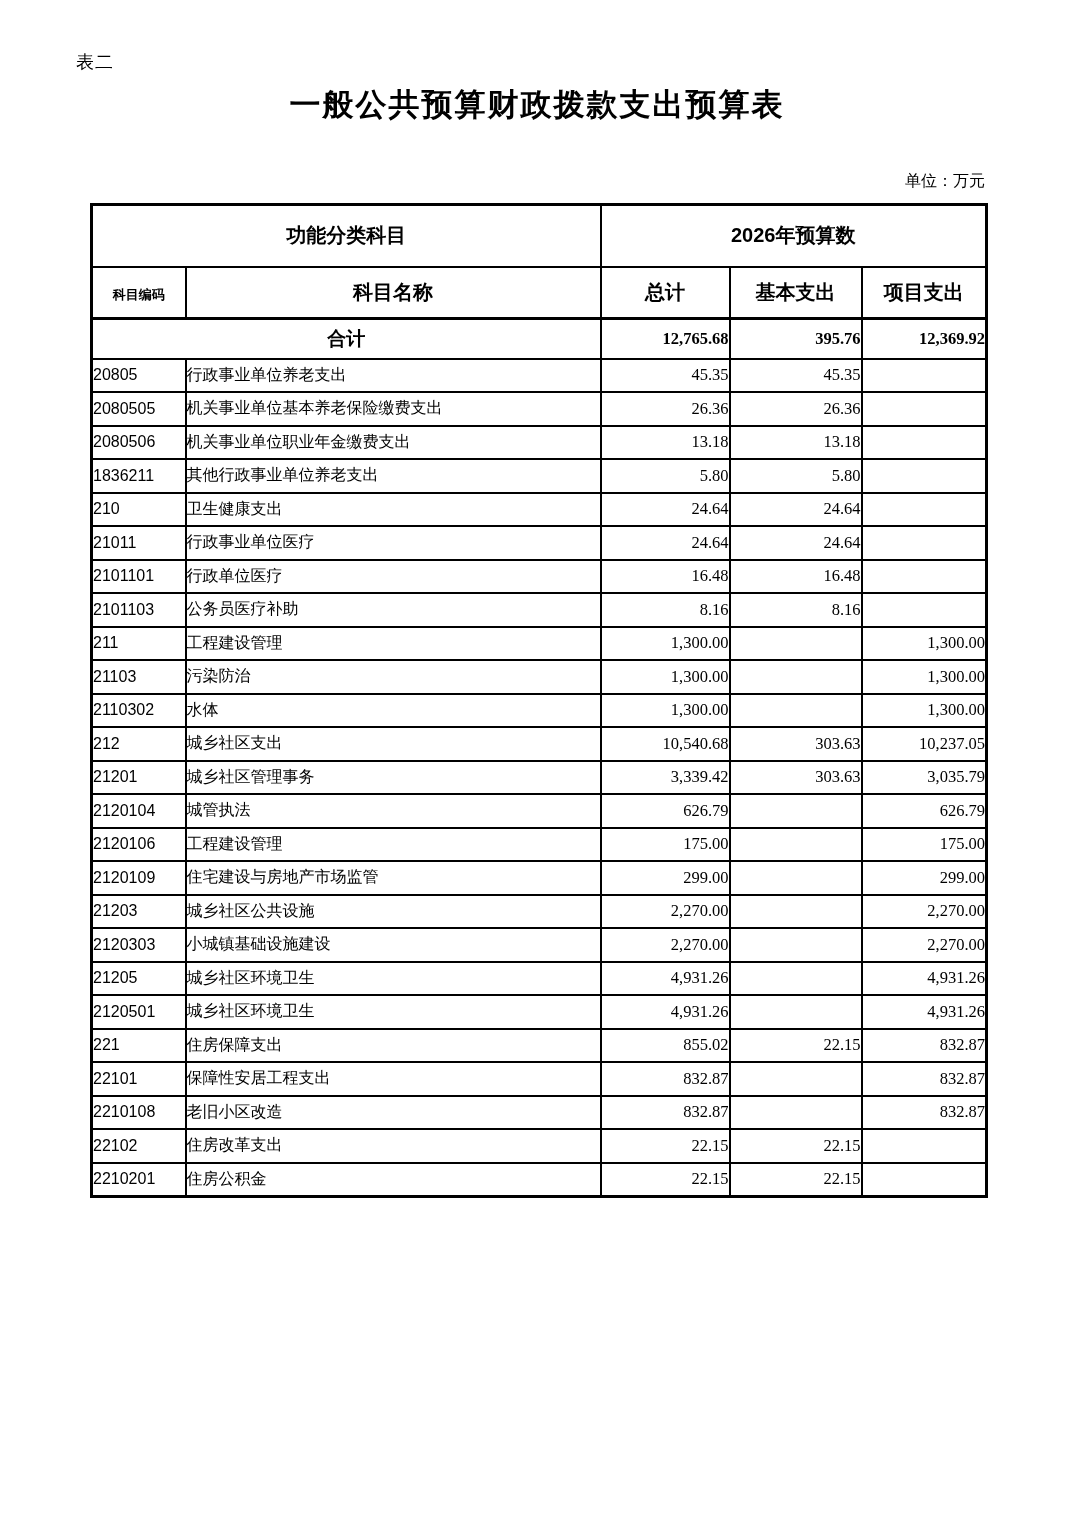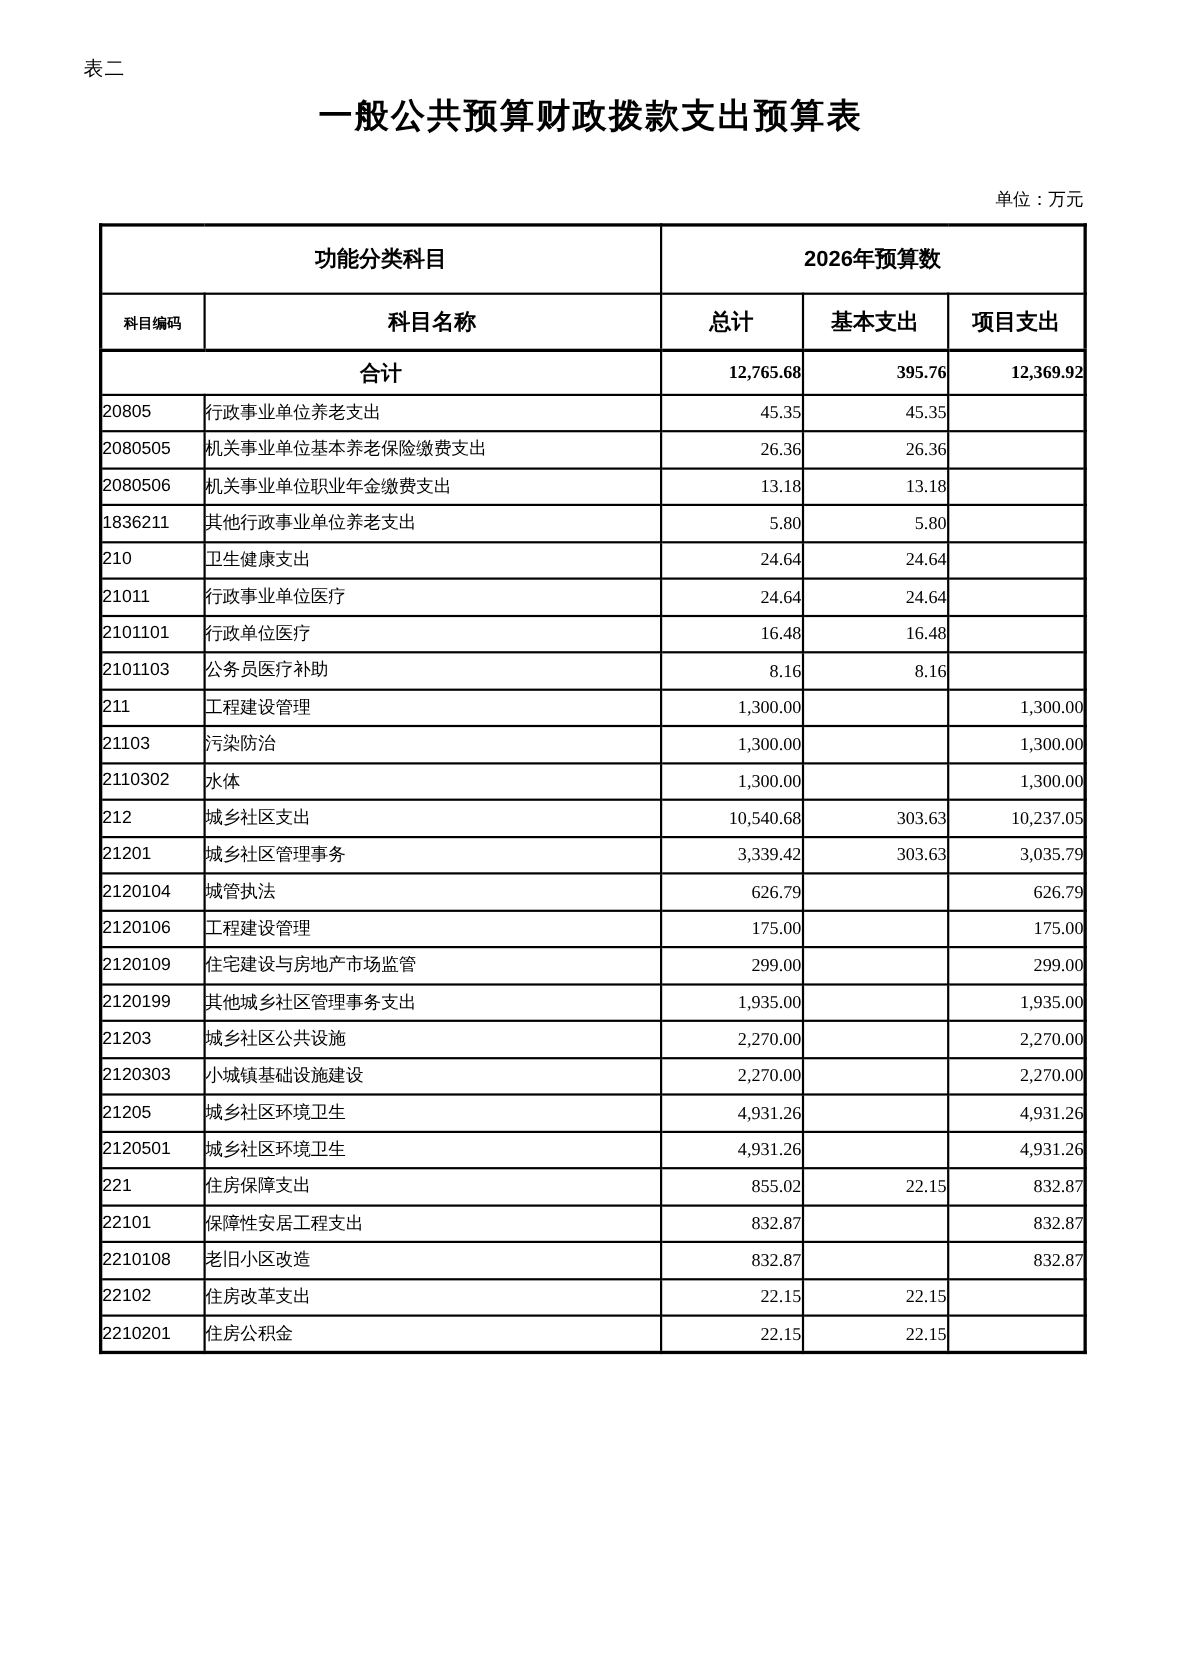--- a/index.html
+++ b/index.html
@@ -235,27 +235,20 @@
       <td class="num">175.00</td>
     </tr>
         <tr>
       <td class="code c3">2120109</td>
       <td class="name n3">住宅建设与房地产市场监管</td>
       <td class="num">299.00</td>
       <td class="num"></td>
       <td class="num">299.00</td>
     </tr>
         <tr>
-      <td class="code c3">2120199</td>
-      <td class="name n3">其他城乡社区管理事务支出</td>
-      <td class="num">1,935.00</td>
-      <td class="num"></td>
-      <td class="num">1,935.00</td>
-    </tr>
-        <tr>
       <td class="code c2">21203</td>
       <td class="name n2">城乡社区公共设施</td>
       <td class="num">2,270.00</td>
       <td class="num"></td>
       <td class="num">2,270.00</td>
     </tr>
         <tr>
       <td class="code c3">2120303</td>
       <td class="name n3">小城镇基础设施建设</td>
       <td class="num">2,270.00</td>

